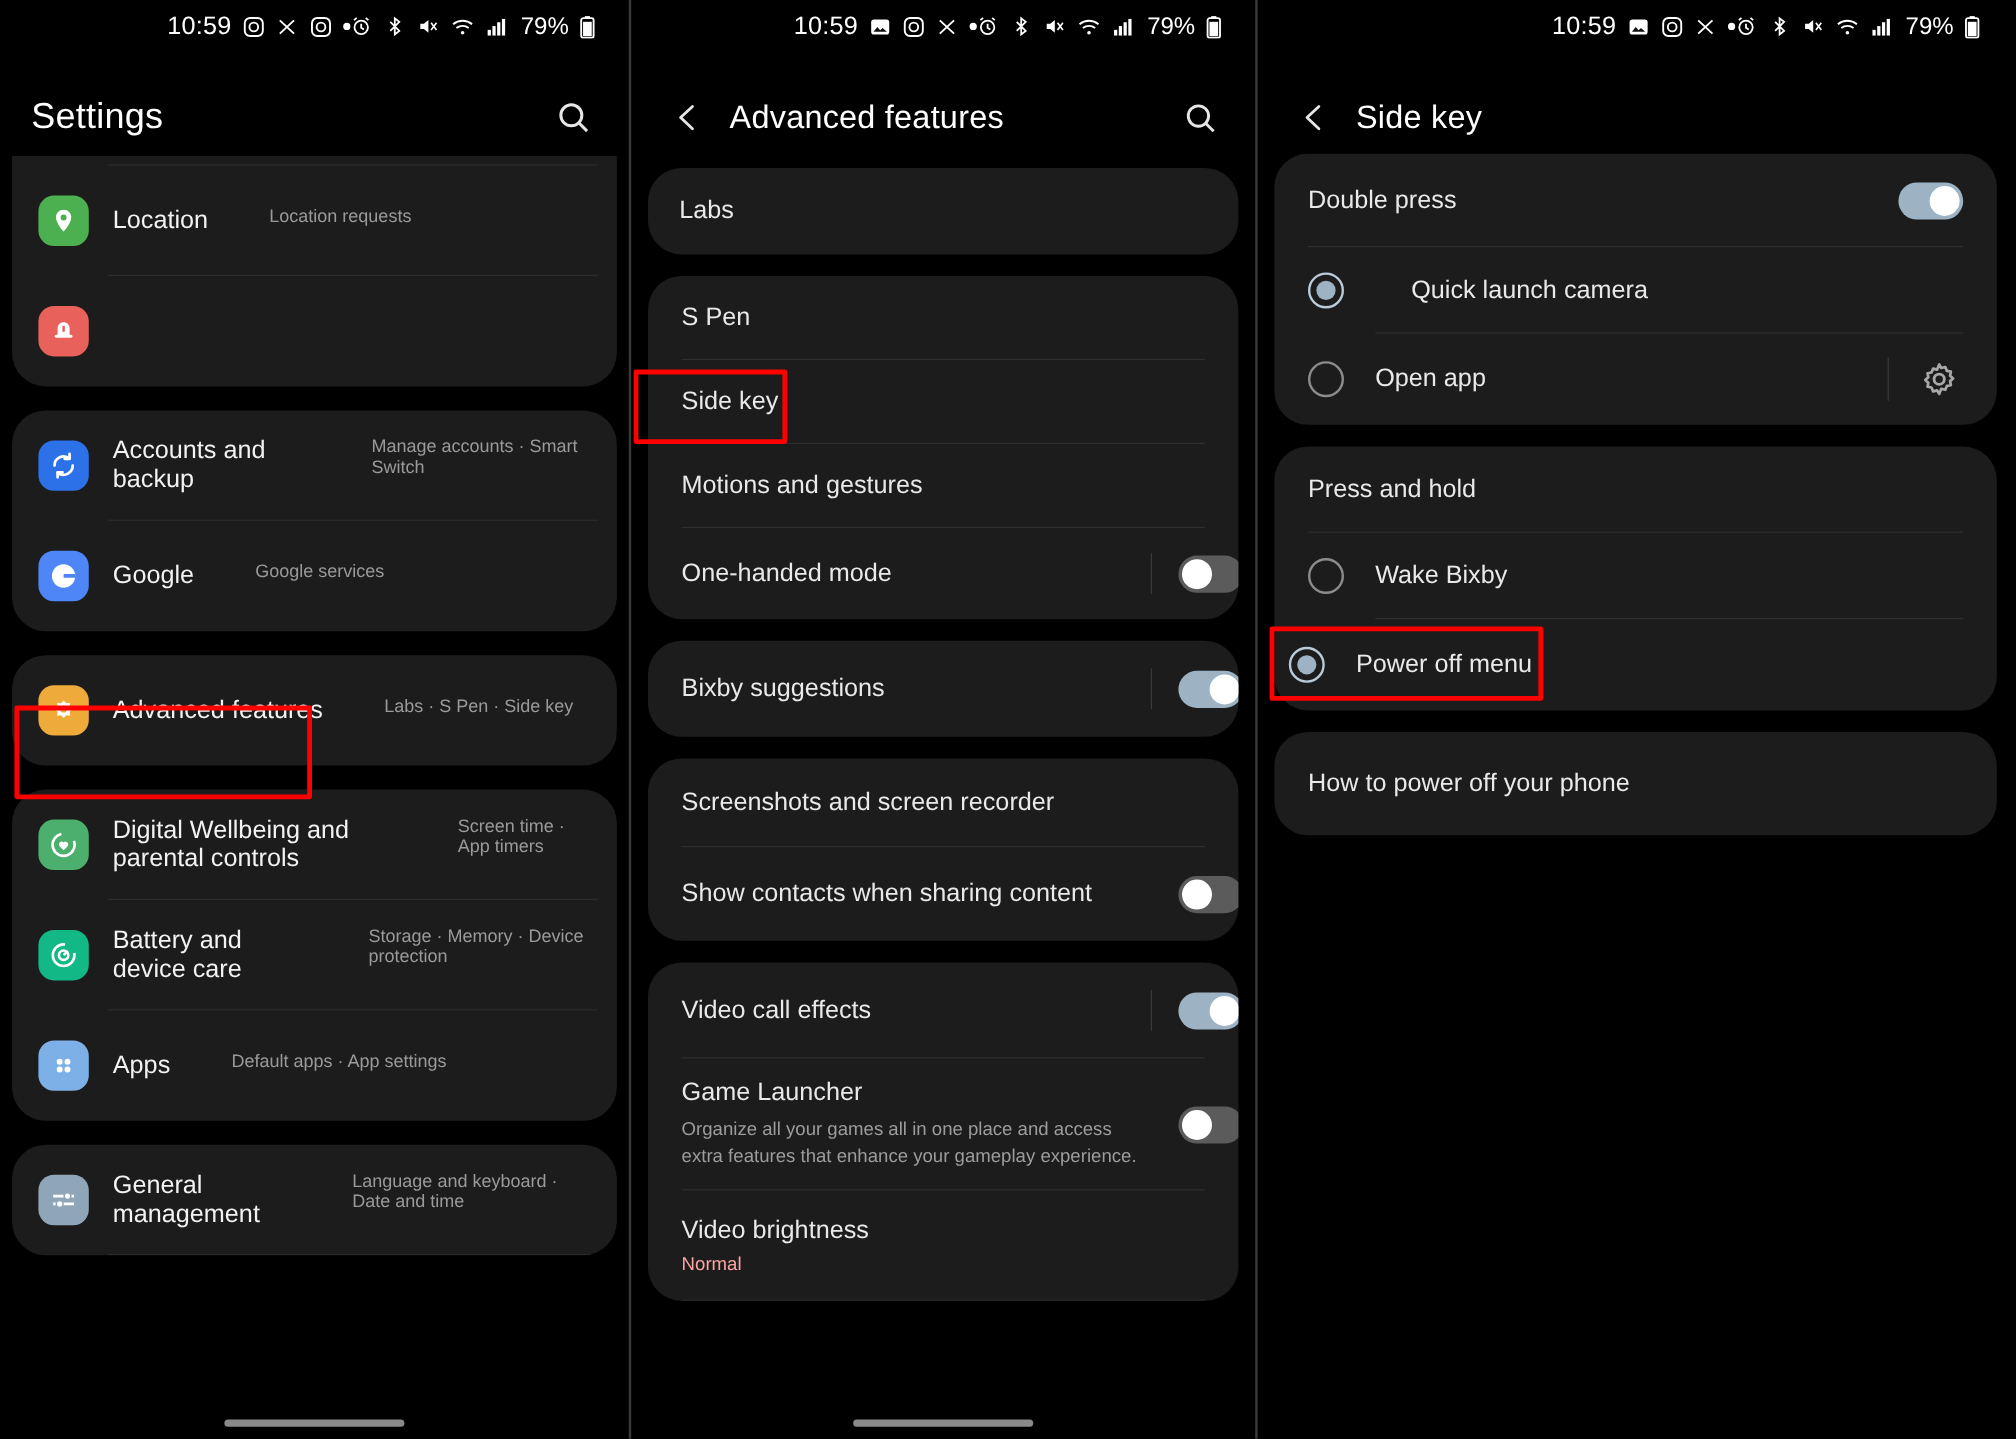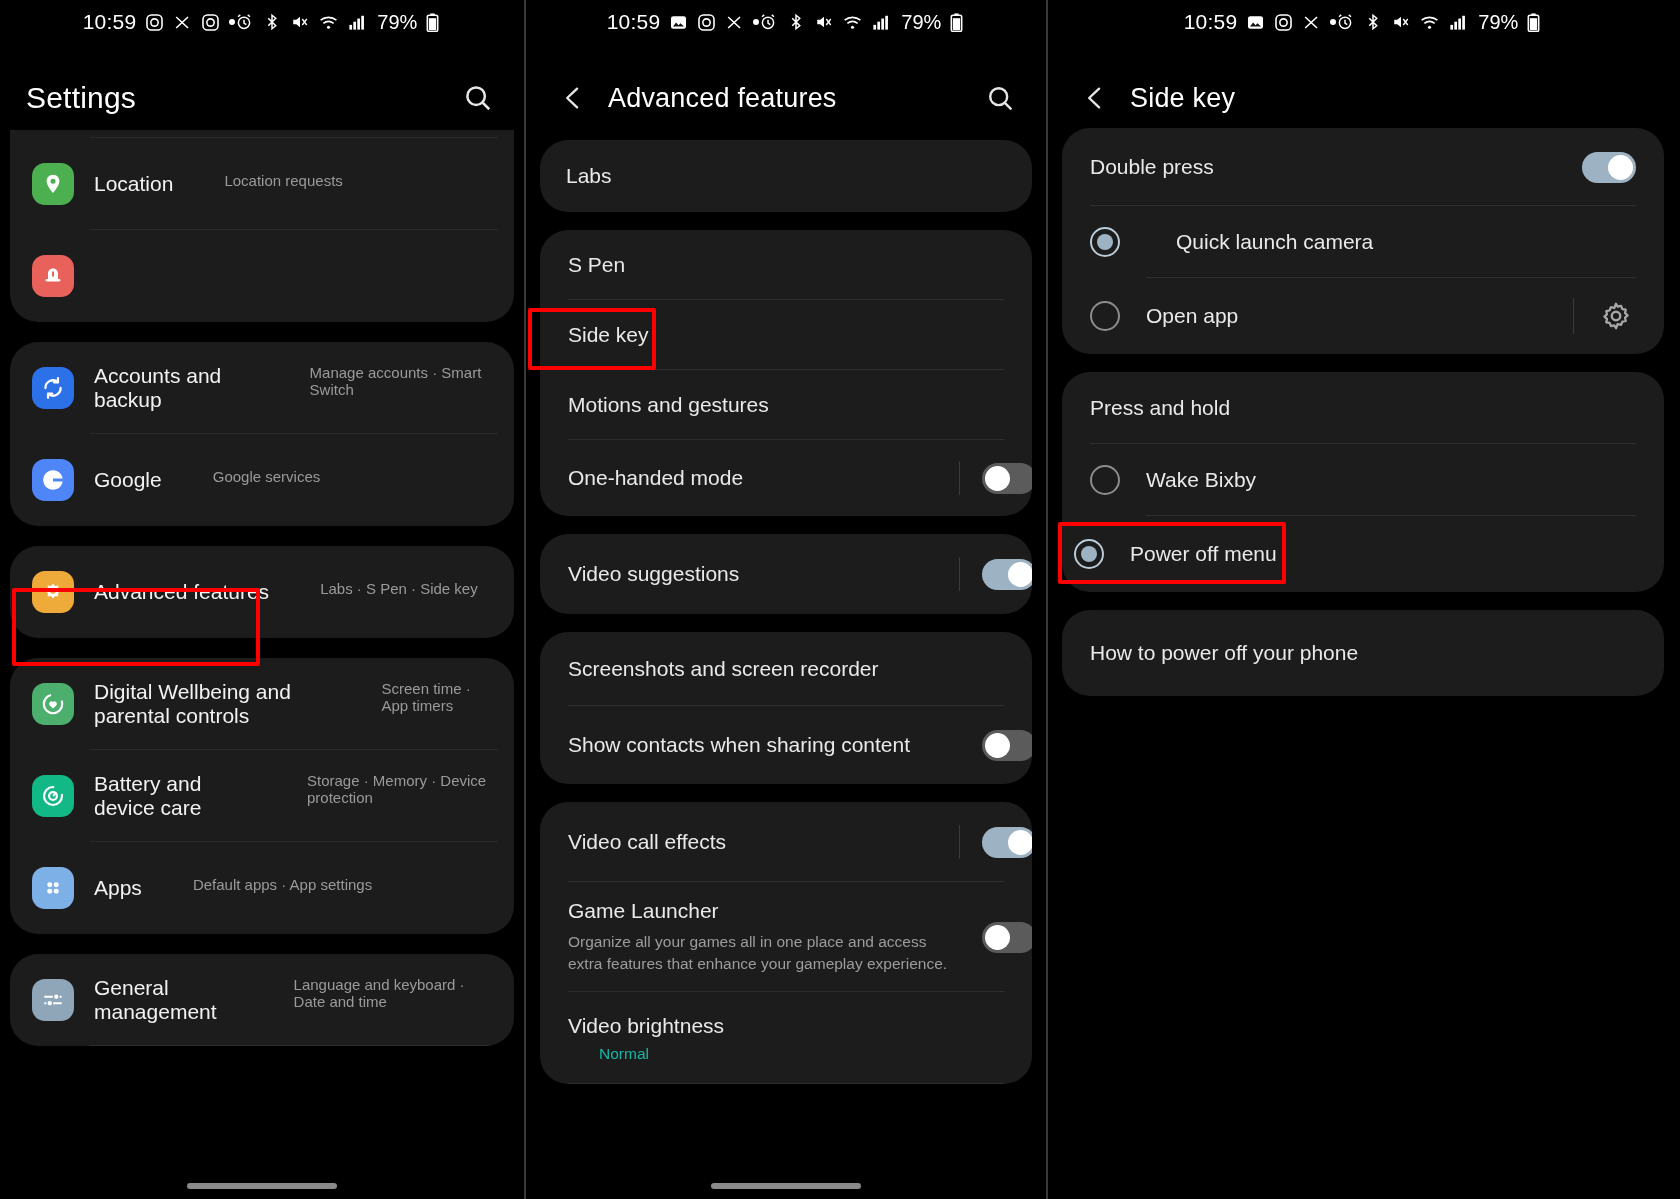--- a/index.html
+++ b/index.html
@@ -12,21 +12,21 @@
   .screens { display: flex; width: 1680px; height: 1199px; }
 
   .phone { position: relative; height: 1199px; background: #000; overflow: hidden; }
   .phone.p1 { width: 524px; }
   .phone.p2 { width: 522px; border-left: 2px solid #3a3a3a; }
   .phone.p3 { width: 632px; border-left: 2px solid #3a3a3a; }
 
   
   .statusbar {
     height: 44px; display: flex; align-items: center;
-    justify-content: center;
+    justify-content: flex-end;
     padding: 0 22px 0 26px; color: #fff;
   }
   .sb-left, .sb-right { display: flex; align-items: center; gap: 9px; }
   .sb-time { font-size: 21px; letter-spacing: .2px; font-weight: 400; }
   .sb-icn { width: 19px; height: 19px; display:inline-block; position: relative; }
   .sb-pct { font-size: 20px; margin-left: 2px; }
   .dot-ind { width: 6px; height: 6px; border-radius: 50%; background:#fff; display:inline-block; }
 
   
   .titlebar { display: flex; align-items: center; padding: 0 26px; height: 108px; }
@@ -50,21 +50,21 @@
   .srow .sdiv { position:absolute; left: 80px; right: 16px; bottom: 0; height:1px; background:#2c2c2c; }
   .ico { width: 42px; height: 42px; border-radius: 13px; flex:0 0 auto; margin-right: 20px;
          display:flex; align-items:center; justify-content:center; }
   .stext { display:flex; flex-direction: row; gap: 7px; }
   .stitle { color: #f2f2f2; font-size: 21px; font-weight: 400; }
   .ssub { color: #9a9a9a; font-size: 15px; margin-left: 44px; }
 
   
   .plabel { color: #e9e9e9; font-size: 21px; font-weight: 400; }
   .pdesc { color: #9c9c9c; font-size: 15.5px; line-height: 1.45; margin-top: 8px; max-width: 390px; }
-  .pvalue { color: #14b8a6; font-size: 15.5px; margin-top: 7px; margin-left: 31px; }
+  .pvalue { color: #fca5a5; font-size: 15.5px; margin-top: 7px; }
   .grow { flex: 1; }
 
   
   .toggle { width: 54px; height: 31px; border-radius: 17px; position: relative; flex:0 0 auto; }
   .toggle .knob { position:absolute; top:3px; width:25px; height:25px; border-radius:50%; background:#fff; }
   .toggle.off { background:#5b5b5b; }
   .toggle.off .knob { left: 3px; }
   .toggle.on { background:#9db3c4; }
   .toggle.on .knob { left: 26px; }
   .tog-sep { width:1px; height:34px; background:#3b3b3b; margin-right: 22px; flex:0 0 auto; }
@@ -419,21 +419,21 @@
           <div class="grow"></div>
           <div class="tog-sep"></div>
           <div class="toggle off" style="margin-right:-4px;">
               <div class="knob"></div>
             </div>
         </div>
       </div>
 
       <div class="card">
         <div class="row" style="min-height:80px;padding-left:28px;padding-right:0;">
-          <span class="plabel">Video suggestions</span>
+          <span class="plabel">Bixby suggestions</span>
           <div class="grow"></div>
           <div class="tog-sep"></div>
           <div class="toggle on" style="margin-right:-4px;">
               <div class="knob"></div>
             </div>
         </div>
       </div>
 
       <div class="card">
         <div class="row" style="min-height:74px;padding-left:28px;">

